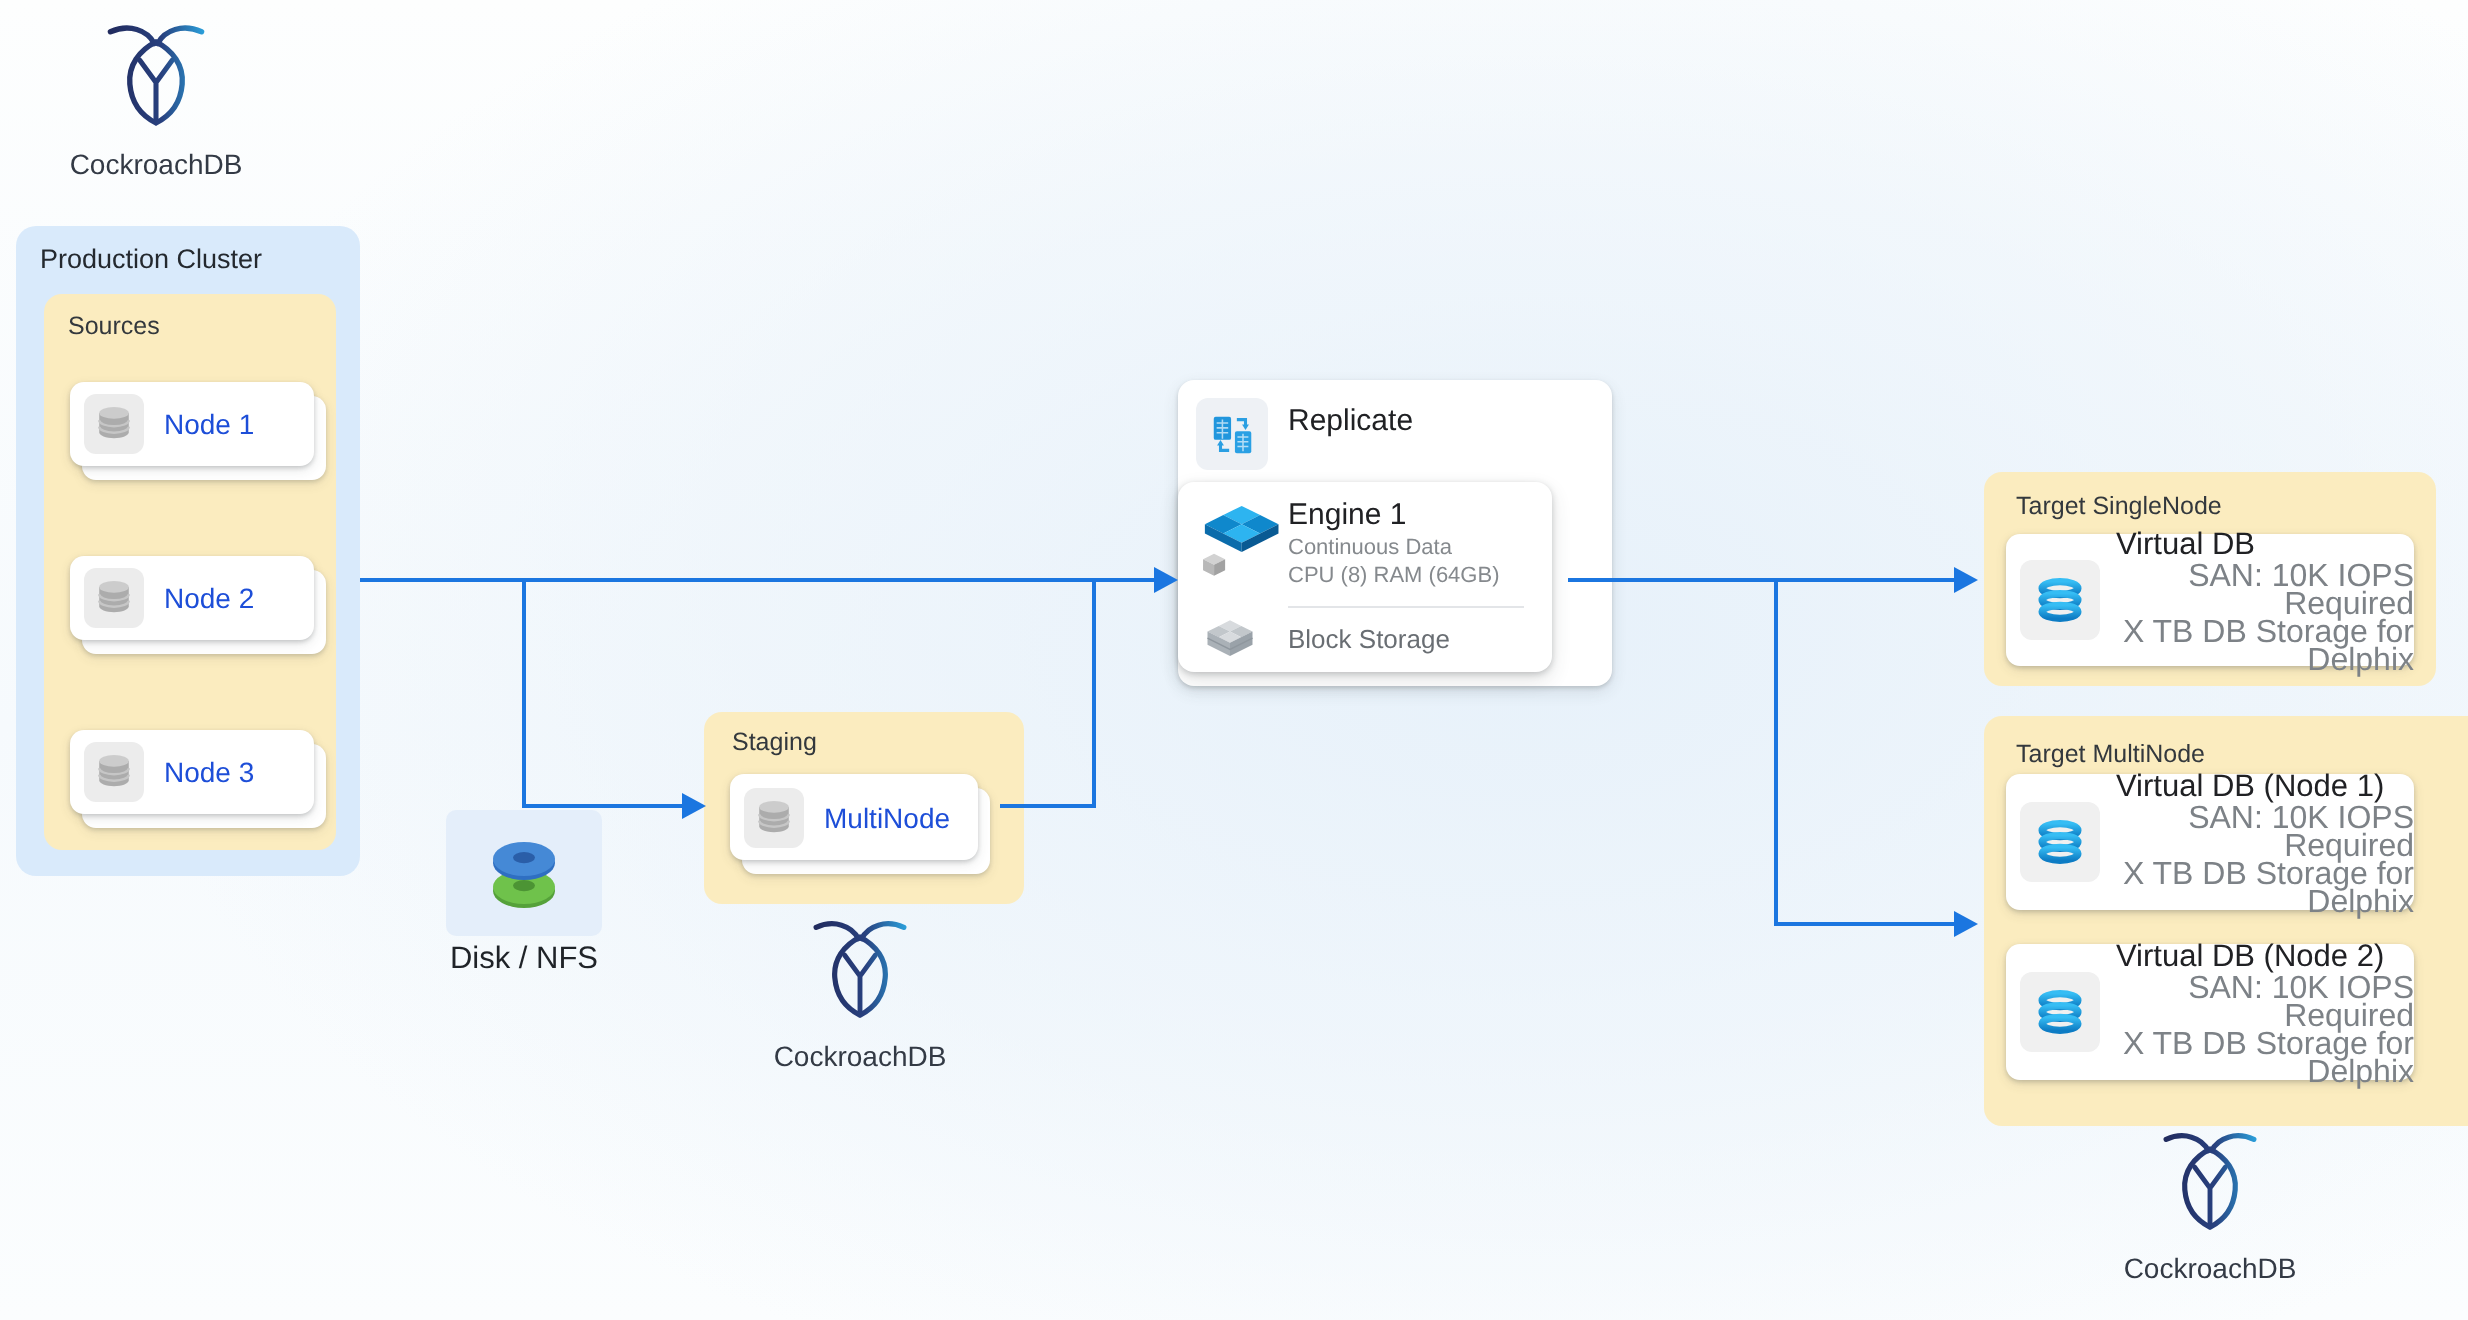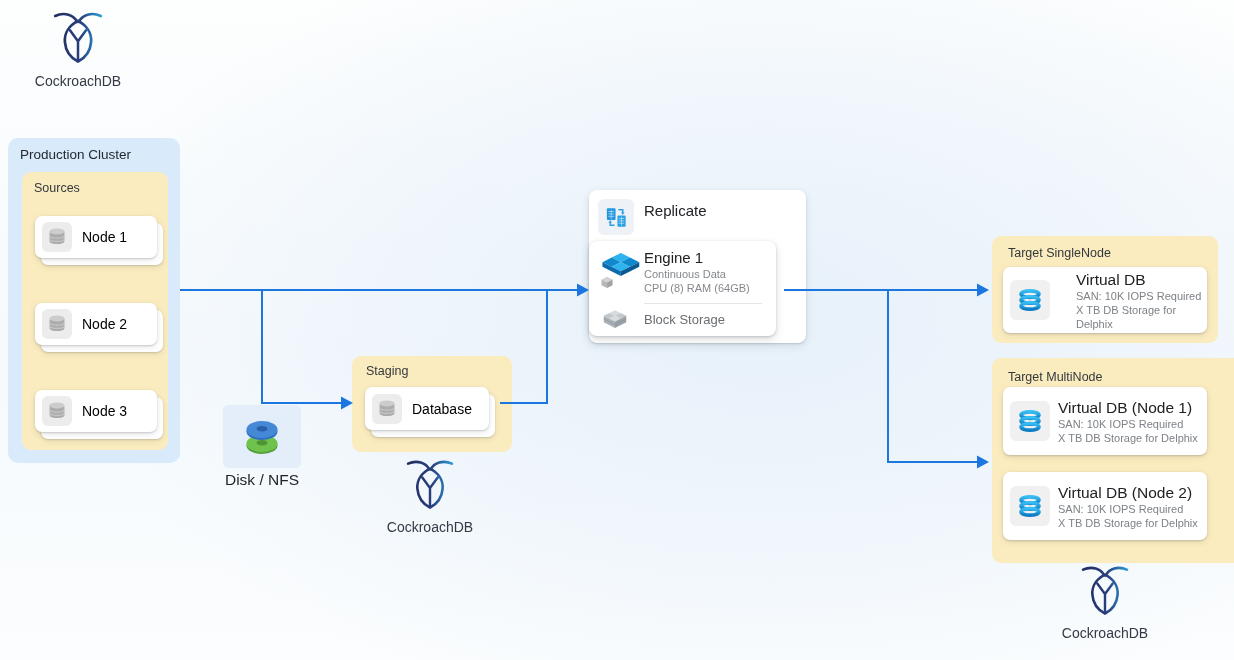--- a/index.html
+++ b/index.html
@@ -5,43 +5,43 @@
   html,body{margin:0;padding:0;background:#fff;}
   .canvas{
     position:relative;width:1234px;height:660px;overflow:hidden;
     font-family:"Liberation Sans","DejaVu Sans",sans-serif;
     background:
       radial-gradient(ellipse 900px 520px at 62% 48%, var(--bg-tint) 0%, rgba(233,242,250,.55) 45%, rgba(255,255,255,0) 78%),
       linear-gradient(180deg,#fdfefe 0%, #f6fafd 55%, #fbfdfe 100%);
   }
   .abs{position:absolute;}
   
-  .box-blue{background:var(--cluster-blue);border-radius:10px;margin-top:25px;}
+  .box-blue{background:var(--cluster-blue);border-radius:10px;}
   .box-cream{background:var(--cream);border-radius:9px;}
   .group-title{font-size:13.5px;color:#24292f;position:absolute;}
   .group-subtitle{font-size:12.5px;color:#33383d;position:absolute;}
   
   .card{
     position:absolute;background:#fff;border-radius:7px;
     box-shadow:0 1px 2px rgba(60,64,67,.22),0 2px 6px rgba(60,64,67,.12);
     display:flex;align-items:center;gap:10px;padding-left:7px;box-sizing:border-box;
   }
   .card-back{
     position:absolute;background:#fff;border-radius:7px;
     box-shadow:0 1px 2px rgba(60,64,67,.20),0 2px 6px rgba(60,64,67,.10);
   }
   .icon-sq{
     flex:0 0 auto;border-radius:6px;background:#ececec;
     display:flex;align-items:center;justify-content:center;
   }
   .icon-sq.sm{width:30px;height:30px;}
   .icon-sq.lg{width:40px;height:40px;background:#f0f0f0;}
-  .card-label{font-size:14px;color:#000000;}
+  .card-label{font-size:14px;color:#1d4ed8;}
   .vcard-title{font-size:15.5px;color:#202124;line-height:19px;}
-  .vcard-line{font-size:11px;color:#7d8287;line-height:14px;}
+  .vcard-line{font-size:16px;color:#7d8287;line-height:14px;text-align:right;}
   
   .engine-outer{
     position:absolute;background:#fff;border-radius:8px;
     box-shadow:0 1px 2px rgba(60,64,67,.20),0 3px 8px rgba(60,64,67,.12);
   }
   .engine-inner{
     position:absolute;background:#fff;border-radius:8px;
     box-shadow:0 1px 3px rgba(60,64,67,.25),0 4px 10px rgba(60,64,67,.14);
   }
   .replicate-sq{position:absolute;left:9px;top:9px;width:36px;height:36px;border-radius:6px;background:#eef1f5;display:flex;align-items:center;justify-content:center;}
@@ -169,21 +169,21 @@
 
   <div class="abs box-cream z1" style="left:352px;top:356px;width:160px;height:96px;">
     <div class="group-subtitle" style="left:14px;top:8px;">Staging</div>
     <div class="card-back" style="left:19px;top:38px;width:124px;height:43px;"></div>
     <div class="card" style="left:13px;top:31px;width:124px;height:43px;">
       <span class="icon-sq sm">
         <svg viewBox="0 0 26 26" width="24" height="24">
             <use href="#gray-db"></use>
           </svg>
       </span>
-      <span class="card-label">Database</span>
+      <span class="card-label">MultiNode</span>
     </div>
   </div>
 
   <div class="logo" style="left:365px;top:456px;">
     <svg viewBox="0 0 64 62" width="52" height="56">
         <use href="#crdb-mark"></use>
       </svg>
     <div class="logo-label">CockroachDB</div>
   </div>
 
@@ -226,21 +226,21 @@
         <polygon points="4,8 16,14 16,21 4,15" fill="#aab1b7"></polygon>
         <polygon points="28,8 16,14 16,21 28,15" fill="#9aa2a9"></polygon>
         <path d="M4,11.5 L16,17.5 L28,11.5" stroke="#8f979e" stroke-width="0.8" fill="none"></path>
       </svg>
       <div class="storage-label">Block Storage</div>
     </div>
   </div>
 
   <div class="abs box-cream z1" style="left:992px;top:236px;width:226px;height:107px;">
     <div class="group-subtitle" style="left:16px;top:10px;">Target SingleNode</div>
-    <div class="card" style="left:11px;top:31px;width:204px;height:66px;gap:26px;">
+    <div class="card" style="left:11px;top:31px;width:204px;height:66px;gap:8px;">
       <span class="icon-sq lg">
         <svg viewBox="0 0 26 26" width="28" height="28">
             <use href="#blue-db"></use>
           </svg>
       </span>
       <span>
         <div class="vcard-title">Virtual DB</div>
         <div class="vcard-line">SAN: 10K IOPS Required</div>
         <div class="vcard-line">X TB DB Storage for Delphix</div>
       </span>

